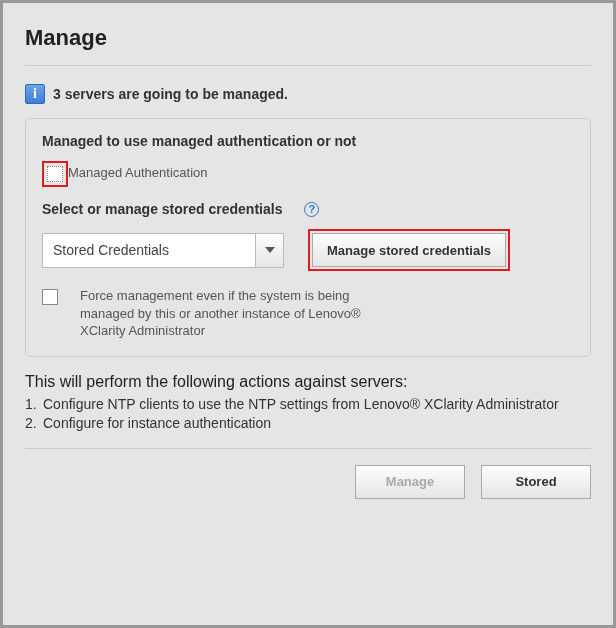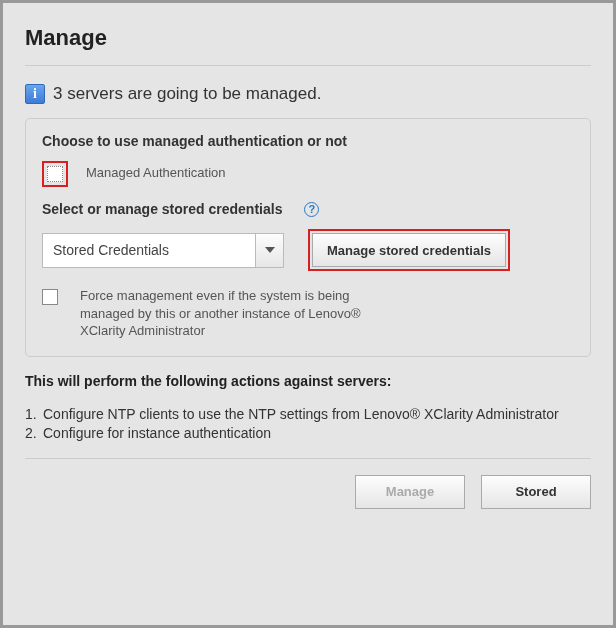--- a/index.html
+++ b/index.html
@@ -27,32 +27,32 @@
   .hr { border: none; border-top: 1px solid #ccc; margin: 0 0 18px 0; }
   .info-row { display: flex; align-items: center; gap: 8px; margin-bottom: 14px; }
   .info-icon {
     width: 20px; height: 20px;
     background: linear-gradient(#6aa6e8,#3d7bd8);
     border: 1px solid #2f6abf;
     border-radius: 2px;
     display: flex; align-items: center; justify-content: center;
     color: #fff; font-family: Georgia, serif; font-weight: bold; font-size: 14px;
   }
-  .info-text { font-size: 17px; color: #333; }
+  .info-text { font-size: 14px; color: #333; font-weight: bold; }
 
   .panel {
     border: 1px solid #ccc;
     border-radius: 5px;
     padding: 14px 16px 16px 16px;
     margin-bottom: 16px;
   }
   .section-label {
     font-size: 14px; font-weight: bold; color: #333; margin-bottom: 12px;
   }
-  .check-row { display: flex; align-items: flex-start; gap: 18px; margin-bottom: 14px; }
+  .check-row { display: flex; align-items: flex-start; gap: 0; margin-bottom: 14px; }
   .highlight-box {
     border: 2.5px solid #d92020;
     padding: 3px;
     display: inline-flex;
     align-items: center;
     justify-content: center;
   }
   .checkbox {
     width: 16px; height: 16px;
     border: 1px dotted #888;
@@ -93,21 +93,21 @@
     display: inline-flex; align-items: center; justify-content: center;
     cursor: pointer;
     min-width: 110px;
   }
   .btn.disabled { color: #aaa; cursor: default; }
   .btn-highlight { border: 2.5px solid #d92020; padding: 2px; display: inline-block; }
 
   .force-row { display: flex; align-items: flex-start; gap: 22px; }
   .force-text { font-size: 13px; color: #555; max-width: 300px; line-height: 1.35; }
 
-  .actions-heading { font-size: 14px; font-weight: bold; color: #222; margin-bottom: 16px; }
+  .actions-heading { font-size: 16px; font-weight: normal; color: #222; margin-bottom: 4px; }
   .actions-list { font-size: 14px; color: #333; line-height: 1.4; margin-bottom: 14px;}
   .actions-list .num { display: flex; }
   .actions-list .num .n { width: 18px; }
 
   .footer-hr { border: none; border-top: 1px solid #ccc; margin: 6px 0 16px 0; }
   .footer { display: flex; justify-content: flex-end; gap: 16px; }
 </style>
 </head>
 <body>
 
@@ -115,21 +115,21 @@
 
   <h1 class="title">Manage</h1>
   <hr class="hr">
 
   <div class="info-row">
     <span class="info-icon">i</span>
     <span class="info-text">3 servers are going to be managed.</span>
   </div>
 
   <div class="panel">
-    <div class="section-label">Choose to use managed authentication or not</div>
+    <div class="section-label">Managed to use managed authentication or not</div>
 
     <div class="check-row">
       <span class="highlight-box">
         <span class="checkbox"></span>
       </span>
       <span class="check-label">Managed Authentication</span>
     </div>
 
     <div class="sub-label-row">
       <span>Select or manage stored credentials</span>

